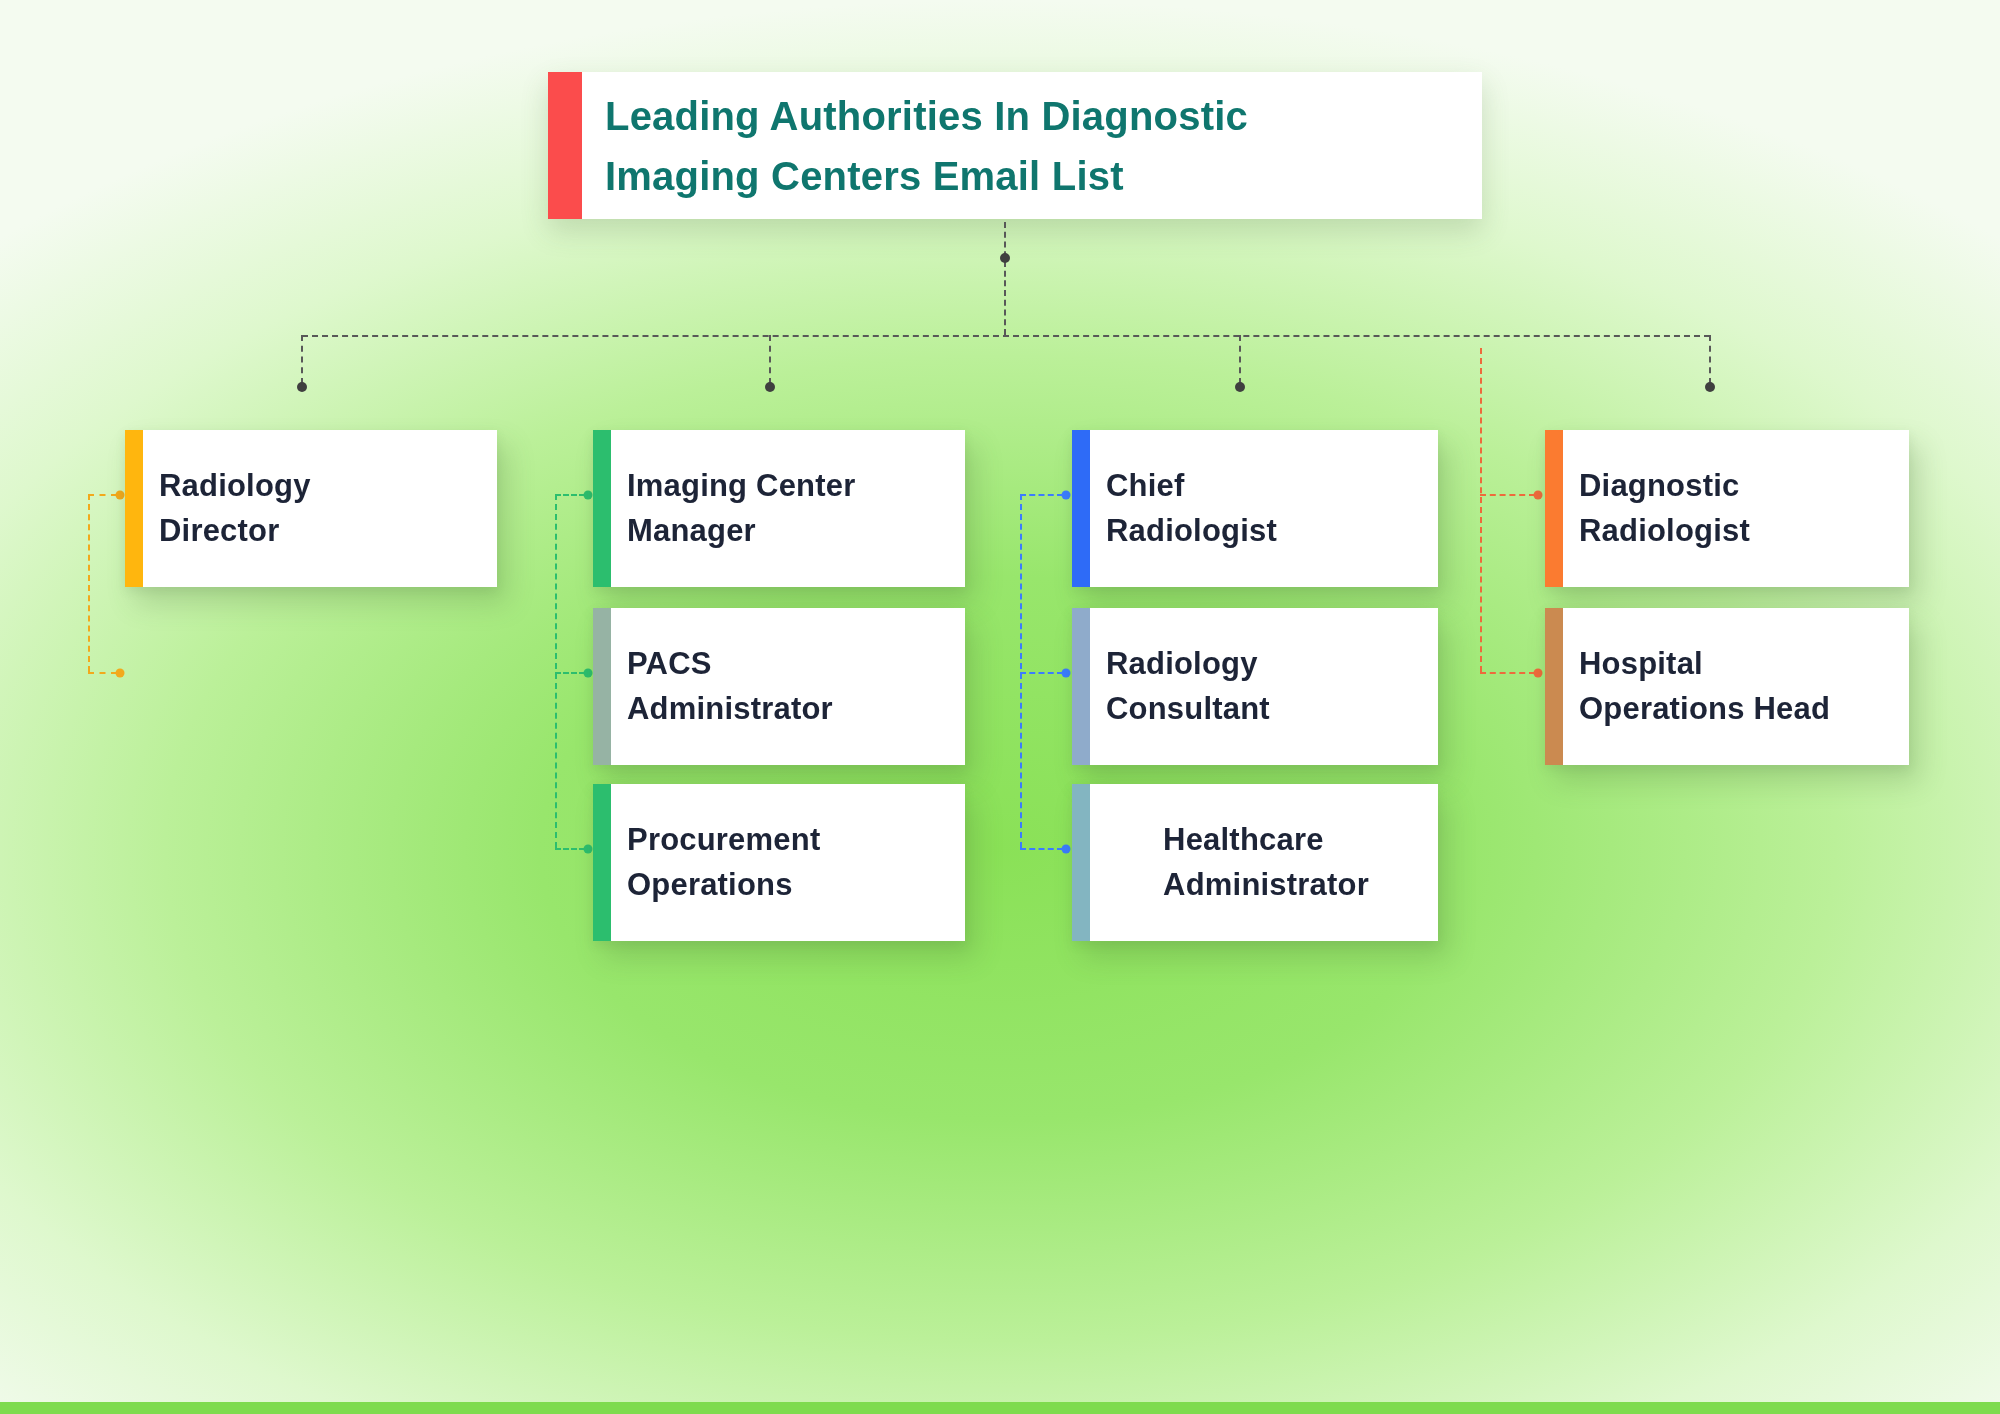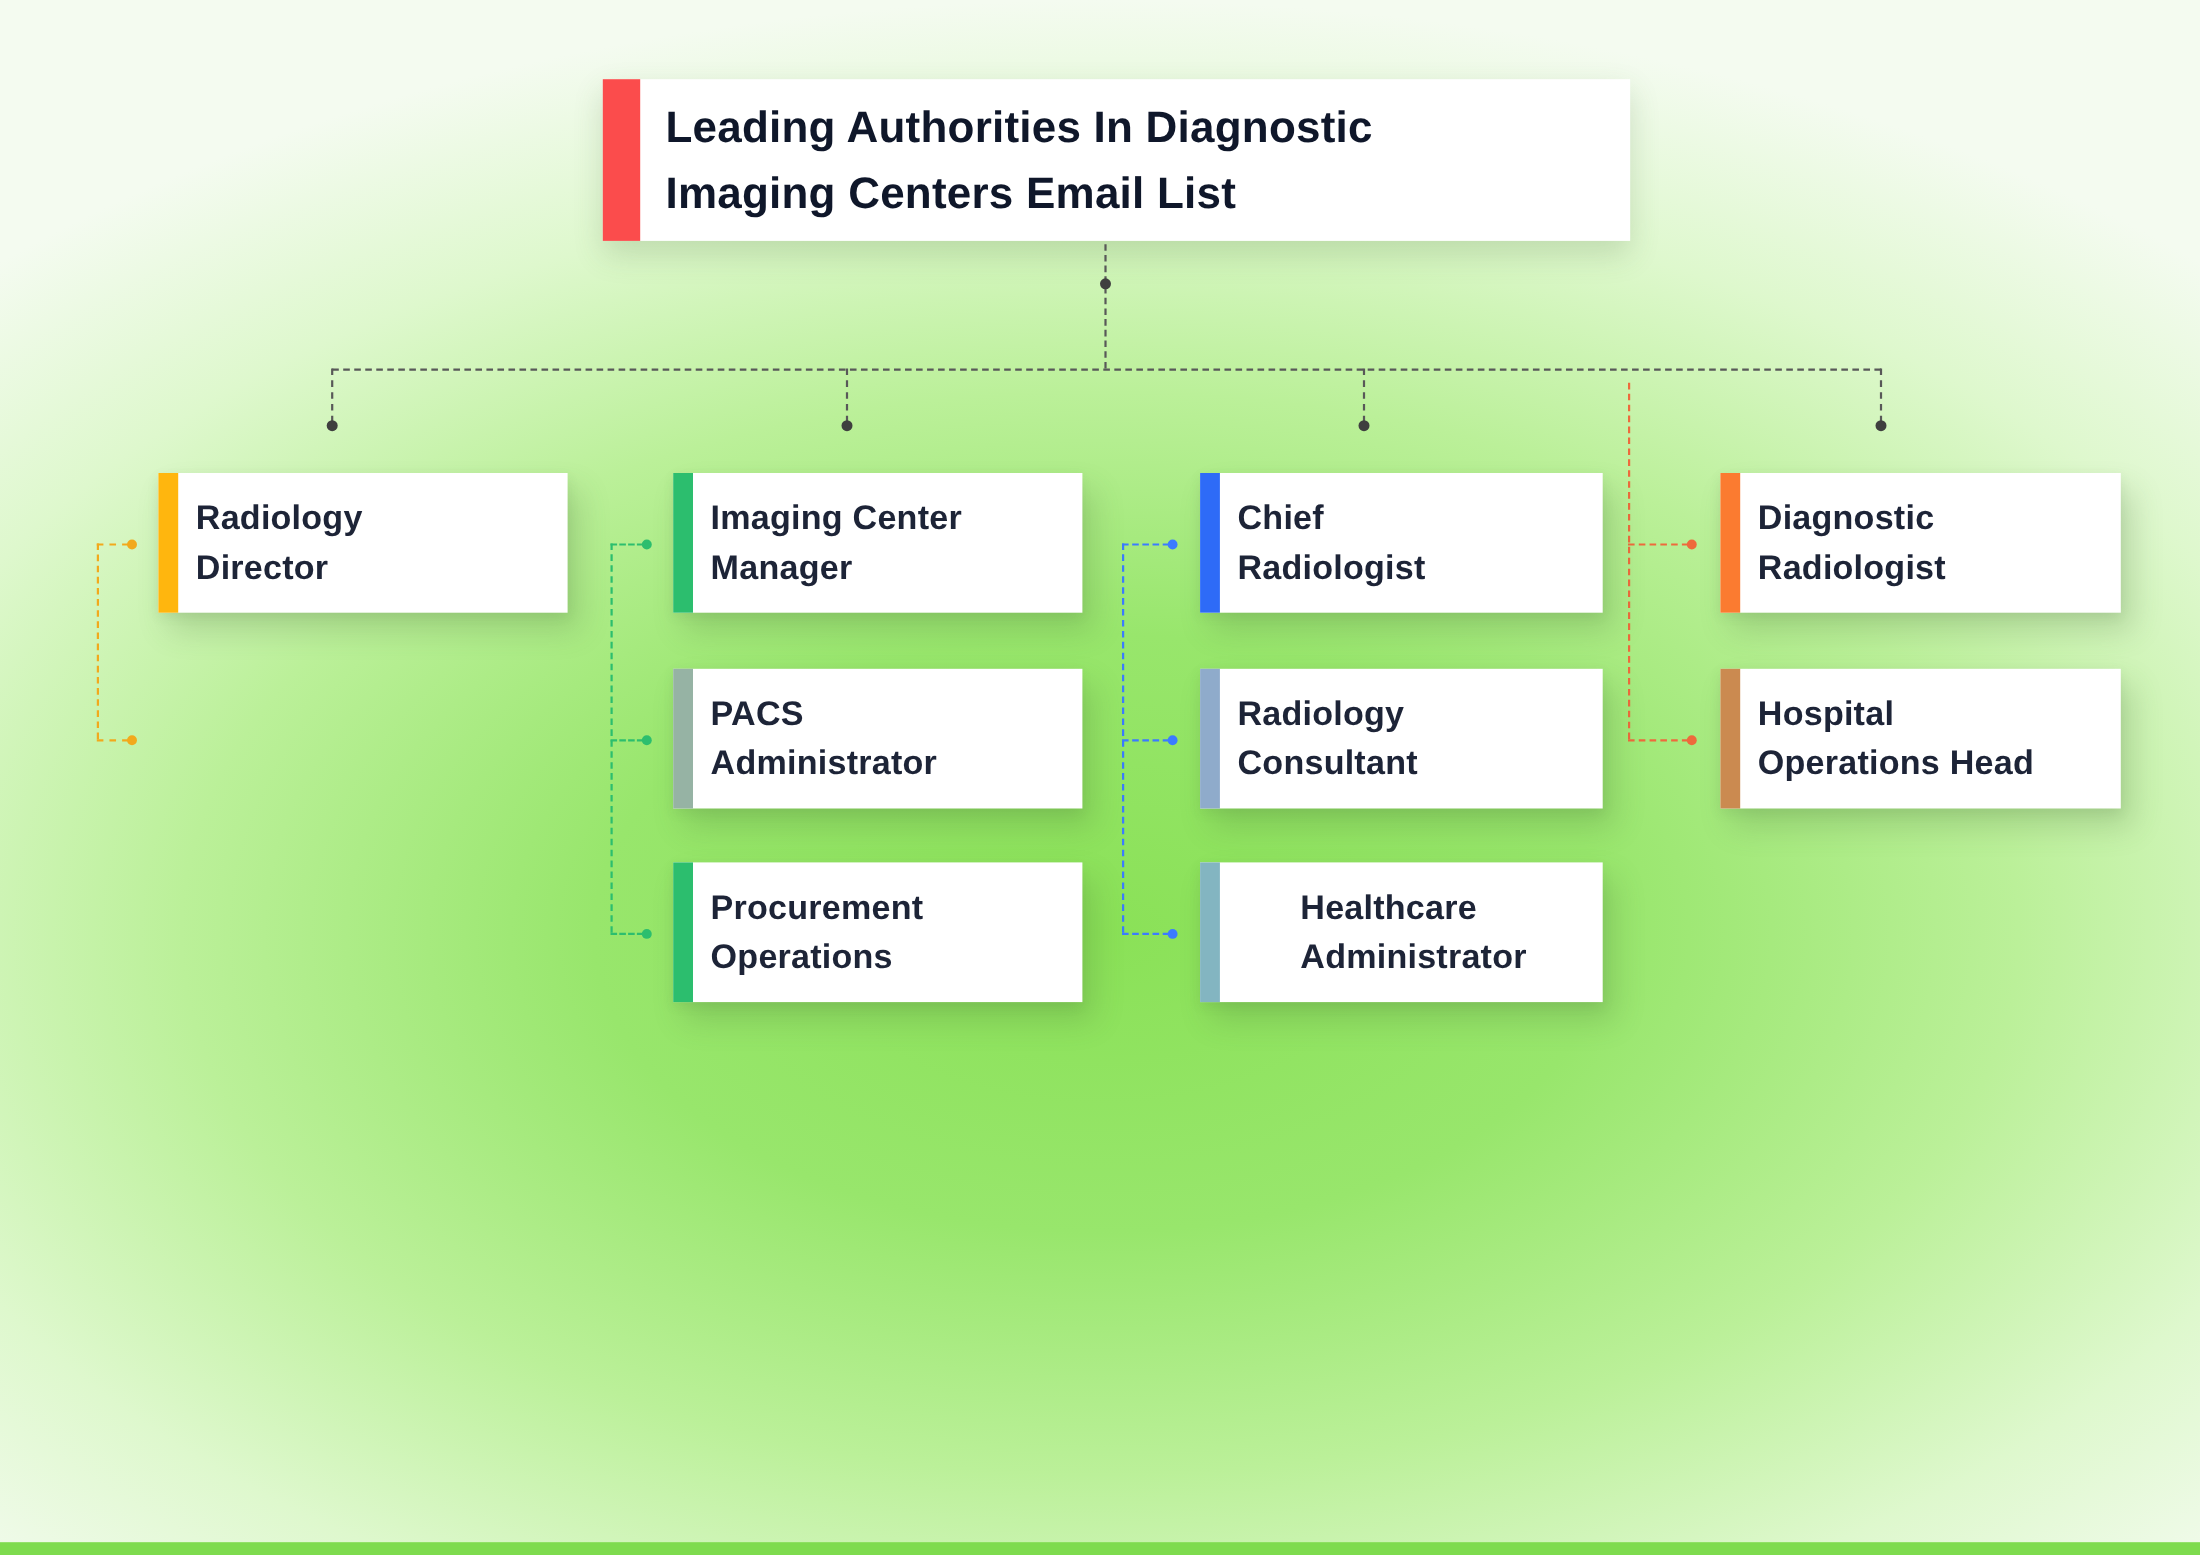--- a/index.html
+++ b/index.html
@@ -24,30 +24,29 @@
     display: flex; align-items: center;
   }
   .title-accent {
     position: absolute; left: 0; top: 0; bottom: 0; width: 34px;
     background: var(--c, #fb4c4c);
   }
   .title-text {
     margin: 0;
     padding-left: 57px; padding-right: 20px;
     font-size: 40px; line-height: 1.5; font-weight: 800;
-    color: #0f172a; letter-spacing: .2px;
+    color: #0f766e; letter-spacing: .2px;
     white-space: pre-line;
   }
   .card {
     position: absolute;
-    height: 127px;
+    height: 157px;
     background: #ffffff;
     display: flex; align-items: center;
     box-shadow: 10px 16px 26px rgba(70,105,55,.22), 0 4px 10px rgba(70,105,55,.10);
-    margin-left: 19px;
   }
   .card .accent {
     position: absolute; left: 0; top: 0; bottom: 0; width: 18px;
     background: var(--c, #ccc);
   }
   .card-label {
     padding-left: 34px; padding-right: 12px;
     font-size: 31px; line-height: 1.45; font-weight: 700;
     color: #1d2437; letter-spacing: .2px;
     white-space: pre-line;

